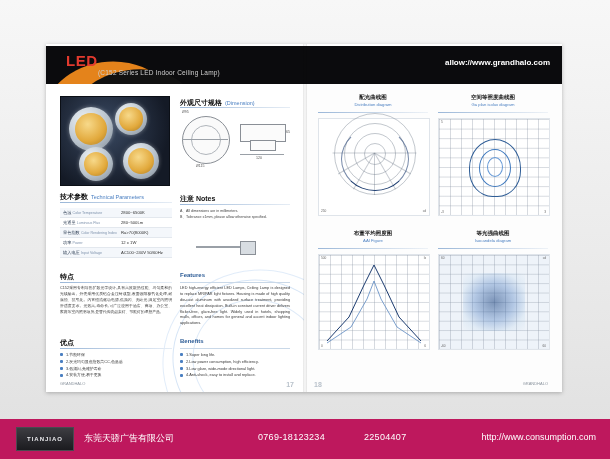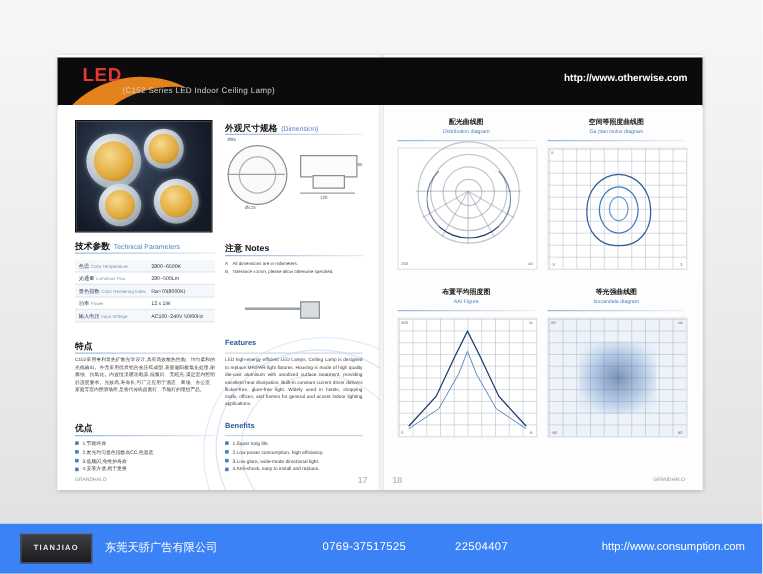--- a/index.html
+++ b/index.html
@@ -335,21 +335,21 @@
     font-size: 7px;
     font-weight: bold;
     color: #b9c2cb;
   }
 
   
   #footer {
     position: absolute;
     left: 0; bottom: 0;
     width: 610px; height: 40px;
-    background: #3b82f6;
+    background: #be185d;
     color: #ffffff;
   }
   #footer .logo-box {
     position: absolute;
     left: 16px; top: 8px;
     width: 56px; height: 22px;
     background: linear-gradient(180deg,#3d3d42,#1b1b1f);
     border: 1px solid #4a4a50;
     display: flex;
     align-items: center;
@@ -394,21 +394,21 @@
 <div id="page">
   <div class="bg-grad"></div>
 
   <div id="spread">
 
     <div id="header">
       <div class="orange-swoosh"></div>
       <div class="orange-swoosh2"></div>
       <div class="hdr-led">LED</div>
       <div class="hdr-title-en">(C152 Series LED Indoor Ceiling Lamp)</div>
-      <div class="hdr-url">http://www.otherwise.com</div>
+      <div class="hdr-url">allow://www.grandhalo.com</div>
     </div>
 
     <div class="page-body" id="left-page">
       <div class="swirl"></div>
       <div class="swirl b"></div>
       <div class="swirl c"></div>
 
       <div id="photo">
         <div class="lamp" id="lamp1">
             <div class="inner"></div>
@@ -595,17 +595,17 @@
     </div>
 
     <div id="gutter"></div>
   </div>
 
   <div id="footer">
     <div class="logo-box">
       <span class="logo-text">TIANJIAO</span>
     </div>
     <div class="f-company">东莞天骄广告有限公司</div>
-    <div class="f-phone">0769-37517525</div>
+    <div class="f-phone">0769-18123234</div>
     <div class="f-phone2">22504407</div>
     <div class="f-url">http://www.consumption.com</div>
   </div>
 </div>
 
 </body></html>

